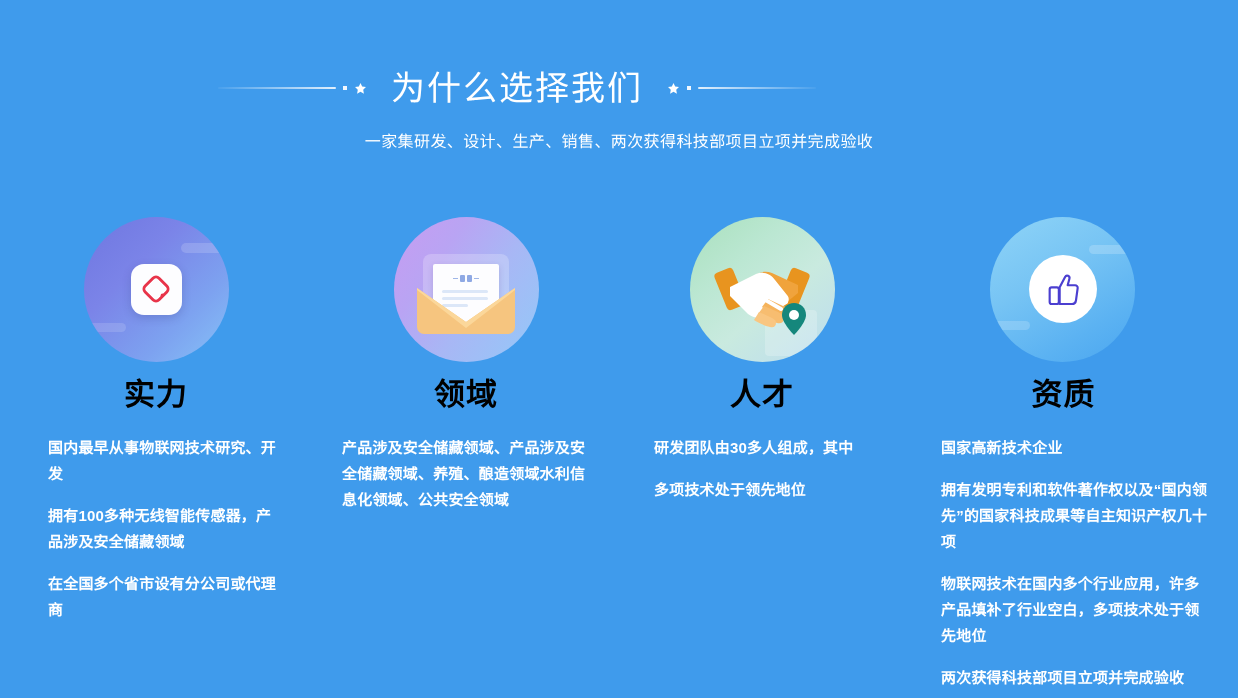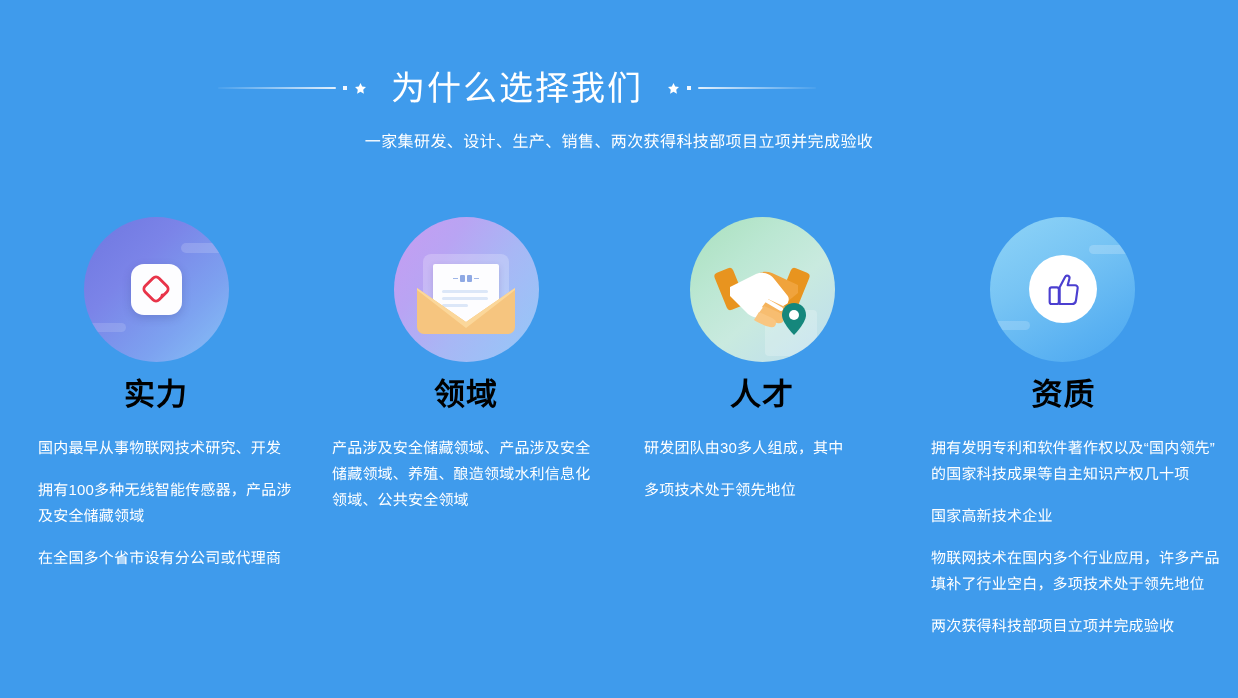--- a/index.html
+++ b/index.html
@@ -308,21 +308,21 @@
     font-weight: bold;
     line-height: 44px;
     letter-spacing: 1px;
     text-align: center;
     margin: 0 0 18px 0;
   }
   .col-1 .col-heading { padding-right: 22px; }
   .col-3 .col-heading { padding-right: 22px; }
   .col-4 .col-heading { padding-right: 28px; }
 
-  .col-body { margin: 2px; padding: 0; }
+  .col-body { margin: 12px; padding: 0; font-weight: bold; }
   .bullet {
     color: #ffffff;
     font-size: 15px;
     line-height: 26px;
     letter-spacing: 0.2px;
     margin: 0 0 16px 0;
     text-align: left;
   }
   .bullet:last-child { margin-bottom: 0; }
 </style>
@@ -452,21 +452,21 @@
           <div class="white-disc">
             <svg viewBox="0 0 48 48" width="40" height="40" aria-hidden="true">
               <path d="M20 42 L20 22 L26.5 9.5 C27.2 8.2 28.8 7.6 30.1 8.2 C31.4 8.8 32.1 10.3 31.7 11.7 L29.6 19.5 L38.5 19.5 C40.4 19.5 41.9 21.1 41.6 23 L39.6 37.5 C39.3 40 37.2 42 34.6 42 Z" fill="none" stroke="#4b3fd0" stroke-width="2.6" stroke-linejoin="round"></path>
               <rect x="8" y="22" width="11" height="20" rx="2.4" fill="none" stroke="#4b3fd0" stroke-width="2.6"></rect>
             </svg>
           </div>
         </div>
       </div>
       <h2 class="col-heading">资质</h2>
       <div class="col-body">
+        <p class="bullet">国家高新技术企业</p>
         <p class="bullet">拥有发明专利和软件著作权以及“国内领先”的国家科技成果等自主知识产权几十项</p>
-        <p class="bullet">国家高新技术企业</p>
         <p class="bullet">物联网技术在国内多个行业应用，许多产品填补了行业空白，多项技术处于领先地位</p>
         <p class="bullet">两次获得科技部项目立项并完成验收</p>
       </div>
     </div>
 
   </div>
 </div>
 
 </body></html>

